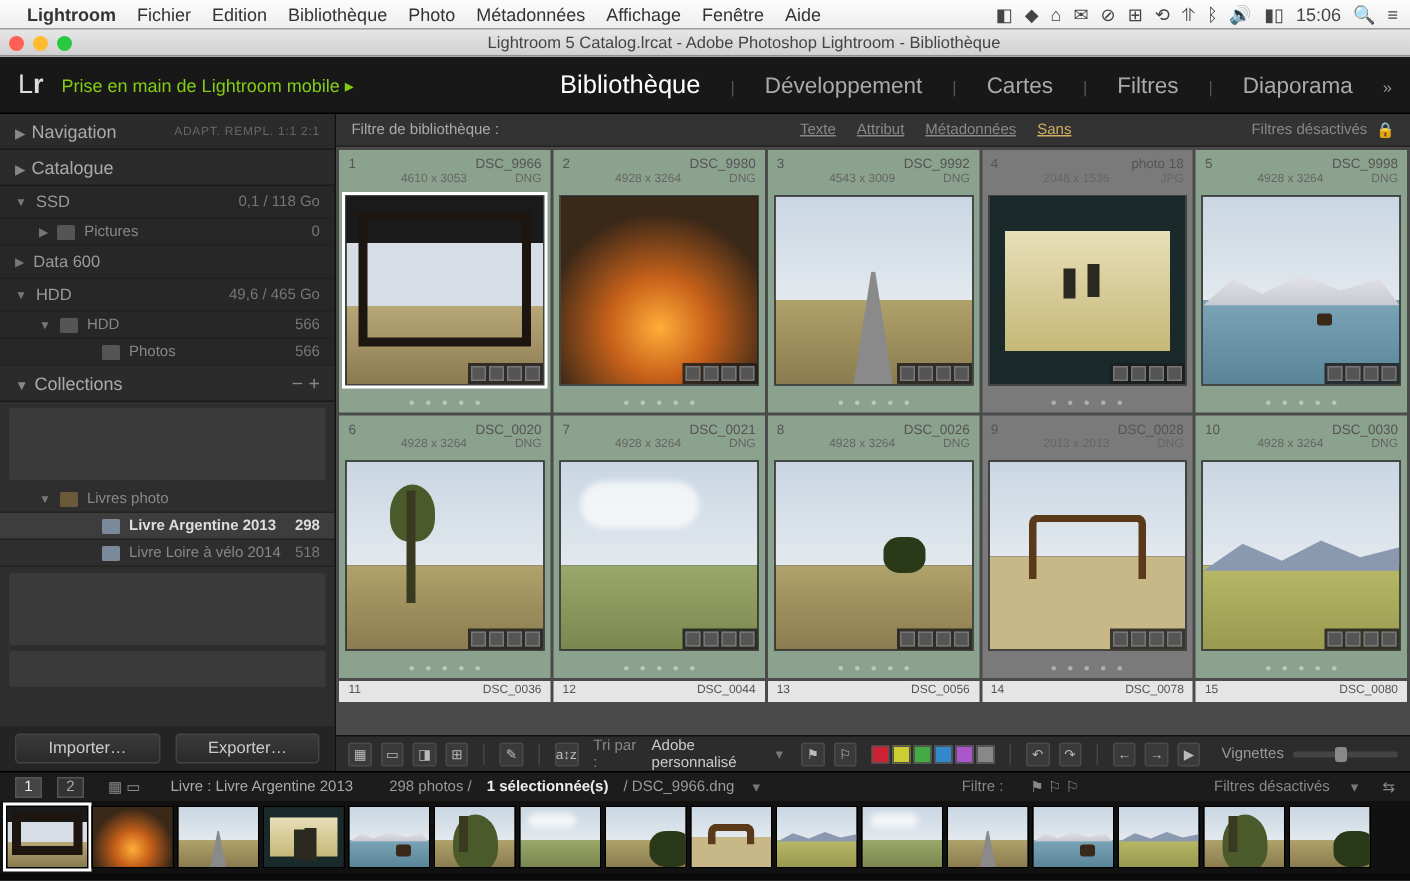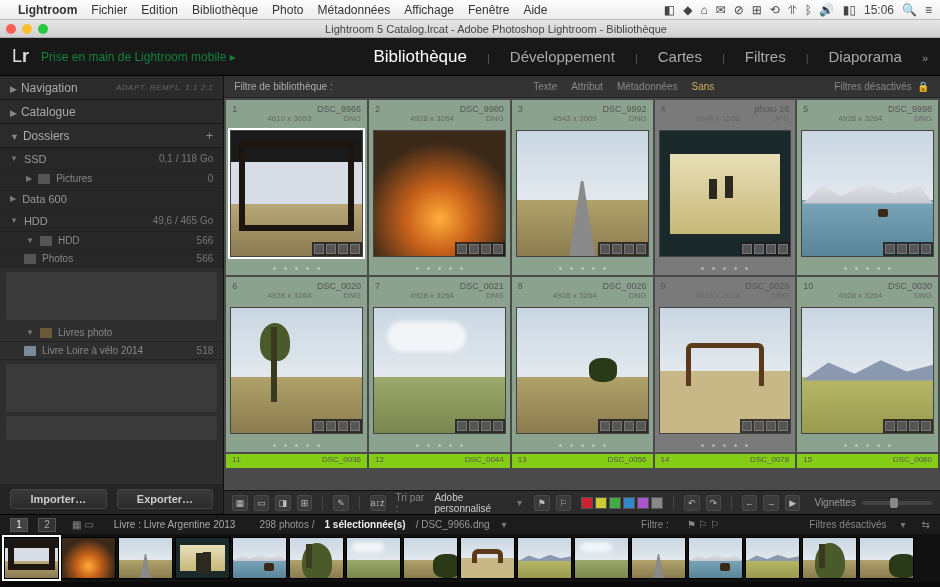--- a/index.html
+++ b/index.html
@@ -18,70 +18,70 @@
   .titlebar { height:18px; background:linear-gradient(#e6e6e6,#d0d0d0); display:flex; align-items:center; padding:0 6px; font-size:11px; color:#444; border-bottom:1px solid #aaa; }
   .traffic { display:flex; gap:6px; margin-right:10px; }
   .traffic span { width:10px; height:10px; border-radius:50%; display:inline-block; }
   .titlebar .title { flex:1; text-align:center; }
 
   
   .identity { height:38px; background:#181818; display:flex; align-items:center; padding:0 12px; border-bottom:1px solid #000; }
   .lr-logo { font-size:18px; font-weight:300; color:#ddd; margin-right:12px; }
   .lr-logo b { font-weight:600; }
   .identity-text { font-size:10px; color:#888; line-height:12px; }
-  .identity-text .sub { color:#15803d; font-size:12px;text-align:right; }
+  .identity-text .sub { color:#84cc16; font-size:12px;text-align:right; }
   .module-nav { margin-left:auto; display:flex; align-items:baseline; gap:20px; }
   .module-nav .mod { color:#aaa; font-size:15px; cursor:pointer; }
   .module-nav .mod.active { color:#fff; font-weight:500; font-size:17px; }
   .module-nav .sep { color:#555; }
   .module-nav .more { color:#999; }
 
   
   .main { flex:1; display:flex; min-height:0; }
 
   
   .left-panel { width:232px; background:#272727; display:flex; flex-direction:column; border-right:1px solid #111; }
   .panel-header { height:24px; background:#2b2b2b; display:flex; align-items:center; padding:0 10px; color:#aaa; font-size:12px; border-bottom:1px solid #1a1a1a; justify-content:space-between; }
   .panel-header .tri { font-size:9px; margin-right:4px; color:#888; }
   .panel-row { height:22px; display:flex; align-items:center; padding:0 10px; color:#999; font-size:11px; border-bottom:1px solid #222; }
   .panel-row .tri { font-size:8px; margin-right:6px; color:#777; }
   .panel-row .val { margin-left:auto; color:#777; font-size:10px; }
   .panel-row.sub { padding-left:26px; color:#888; font-size:10px; height:18px; }
   .panel-row.sub .folder-icon { width:12px; height:10px; background:#555; margin-right:6px; border-radius:1px; }
-  .panel-row.sub2 { padding-left:24px; }
+  .panel-row.sub2 { padding-left:68px; }
   .panel-row.bold { color:#ddd; font-weight:600; }
   .collections-body { flex:1; background:#2e2e2e; overflow:hidden; }
   .coll-placeholder { height:48px; background:#3a3a3a; margin:4px 6px; border-radius:2px; filter:blur(0.3px); }
   .coll-placeholder.small { height:24px; }
   .left-buttons { height:30px; display:flex; gap:10px; padding:5px 10px; background:#242424; }
-  .lp-btn { flex:1; background:linear-gradient(#3a3a3a,#2a2a2a); border:1px solid #444; color:#ccc; font-size:11px; border-radius:3px; cursor:pointer;font-weight:bold; }
+  .lp-btn { flex:1; background:linear-gradient(#3a3a3a,#2a2a2a); border:1px solid #444; color:#ccc; font-size:11px; border-radius:3px; cursor:pointer; }
 
   
   .grid-area { flex:1; display:flex; flex-direction:column; background:#505050; }
   .filter-bar { height:22px; background:#333; display:flex; align-items:center; padding:0 10px; color:#aaa; font-size:10px; border-bottom:1px solid #222; }
-  .filter-bar .fitem { margin-left:14px; color:#888; cursor:pointer; }
+  .filter-bar .fitem { margin-left:14px; color:#888; cursor:pointer;text-decoration:underline; }
   .filter-bar .fitem.active { color:#d0b060; }
   .filter-bar .right-label { margin-left:auto; color:#888; }
 
   .grid { flex:1; overflow:hidden; padding:2px; display:grid; grid-template-columns:repeat(5,1fr); gap:2px; align-content:start; background:#4a4a4a; }
   .cell { background:#8ba28f; display:flex; flex-direction:column; position:relative; height:175px; }
   .cell.green-sel { background:#8ba28f; }
   .cell.gray { background:#7a7a7a; }
   .cell-header { height:26px; padding:3px 6px; color:#555; font-size:9px; display:flex; flex-direction:column; justify-content:center; }
   .cell-header .top { display:flex; justify-content:space-between; font-size:9px; }
   .cell-header .bot { display:flex; justify-content:space-between; font-size:8px; color:#666;margin-left:35px; }
   .thumb { flex:1; margin:4px; background:#000; position:relative; overflow:hidden; border:1px solid #444; }
   .thumb.selected { outline:2px solid #fff; }
   .badges { position:absolute; bottom:0; right:0; height:14px; background:rgba(30,30,30,.85); display:flex; align-items:center; padding:0 2px; gap:2px; }
   .badges span { width:10px; height:10px; background:#555; border:1px solid #777; }
   .cell-footer { height:14px; display:flex; justify-content:center; align-items:center; gap:8px; }
   .cell-footer .dot { width:3px; height:3px; border-radius:50%; background:rgba(255,255,255,0.4); }
 
   .row-stub { grid-column:1 / -1; display:grid; grid-template-columns:repeat(5,1fr); gap:2px; height:14px; }
-  .row-stub .stub { background:#84cc16; font-size:8px; color:#555; padding:1px 6px; display:flex; justify-content:space-between; }
+  .row-stub .stub { background:#e5e5e5; font-size:8px; color:#555; padding:1px 6px; display:flex; justify-content:space-between; }
 
   
   .sky { background:linear-gradient(#c9d6e2,#e3e9ee); }
   .land { background:linear-gradient(#b0a26a,#8a7c4f); }
   .scene { position:absolute; inset:0; }
   .scene .top { position:absolute; left:0; right:0; top:0; }
   .scene .bot { position:absolute; left:0; right:0; bottom:0; }
 
   
   .toolbar { height:24px; background:#2c2c2c; display:flex; align-items:center; padding:0 8px; gap:6px; color:#aaa; font-size:10px; border-top:1px solid #111; }
@@ -98,21 +98,21 @@
   
   .status { height:20px; background:#1c1c1c; display:flex; align-items:center; padding:0 10px; color:#aaa; font-size:10px; gap:10px; border-top:1px solid #000; }
   .status .page-btn { width:18px; height:14px; background:#333; border:1px solid #555; display:flex; align-items:center; justify-content:center; }
   .status .filt-right { margin-left:auto; color:#888; }
 
   .filmstrip { height:48px; background:#111; display:flex; align-items:center; padding:2px 4px; gap:2px; overflow:hidden; }
   .film-thumb { width:55px; height:42px; background:#333; border:1px solid #000; position:relative; overflow:hidden; }
   .film-thumb.selected { outline:2px solid #fff; }
   .bottom-line { height:5px; background:#0a0a0a; }
 
-  .panel-header .small { font-size:8px; color:#666; letter-spacing:0.5px;font-style:italic; }
+  .panel-header .small { font-size:8px; color:#666; letter-spacing:0.5px; }
   .panel-header .plus { color:#888; font-size:13px; }
 </style>
 </head>
 <body>
 
 <div class="menubar">
   <span class="apple"></span>
   <span class="menu-item bold">Lightroom</span>
   <span class="menu-item">Fichier</span>
   <span class="menu-item">Edition</span>
@@ -172,24 +172,20 @@
 <div class="main">
 
   <div class="left-panel">
     <div class="panel-header">
       <span><span class="tri">▶</span><span>Navigation</span></span>
       <span class="small">ADAPT.   REMPL.   1:1   2:1</span>
     </div>
     <div class="panel-header">
       <span><span class="tri">▶</span><span>Catalogue</span></span>
     </div>
-    <div class="panel-header">
-      <span><span class="tri">▼</span><span>Dossiers</span></span>
-      <span class="plus">+</span>
-    </div>
     <div class="panel-row">
       <span class="tri">▼</span>
         <span>SSD</span>
       <span class="val">0,1 / 118 Go</span>
     </div>
     <div class="panel-row sub">
       <span class="tri">▶</span>
         <span class="folder-icon"></span>
       <span>Pictures</span>
       <span class="val">0</span>
@@ -206,27 +202,36 @@
     <div class="panel-row sub">
       <span class="tri">▼</span>
         <span class="folder-icon"></span>
       <span>HDD</span>
       <span class="val">566</span>
     </div>
     <div class="panel-row sub sub2">
       <span class="folder-icon"></span>
       <span>Photos</span>
       <span class="val">566</span>
+    </div>
+    <div class="panel-header">
+      <span><span class="tri">▼</span><span>Collections</span></span>
+      <span class="plus">− +</span>
     </div>
     <div class="collections-body">
       <div class="coll-placeholder"></div>
       <div class="panel-row sub">
         <span class="tri">▼</span>
           <span class="folder-icon" style="background:#6a5a3a"></span>
         <span>Livres photo</span>
+      </div>
+      <div class="panel-row sub sub2 bold" style="background:#3d3d3d">
+        <span class="folder-icon" style="background:#7a8a9a"></span>
+        <span>Livre Argentine 2013</span>
+        <span class="val" style="color:#ddd">298</span>
       </div>
       <div class="panel-row sub sub2">
         <span class="folder-icon" style="background:#7a8a9a"></span>
         <span>Livre Loire à vélo 2014</span>
         <span class="val">518</span>
       </div>
       <div class="coll-placeholder"></div>
       <div class="coll-placeholder small"></div>
     </div>
     <div class="left-buttons">

